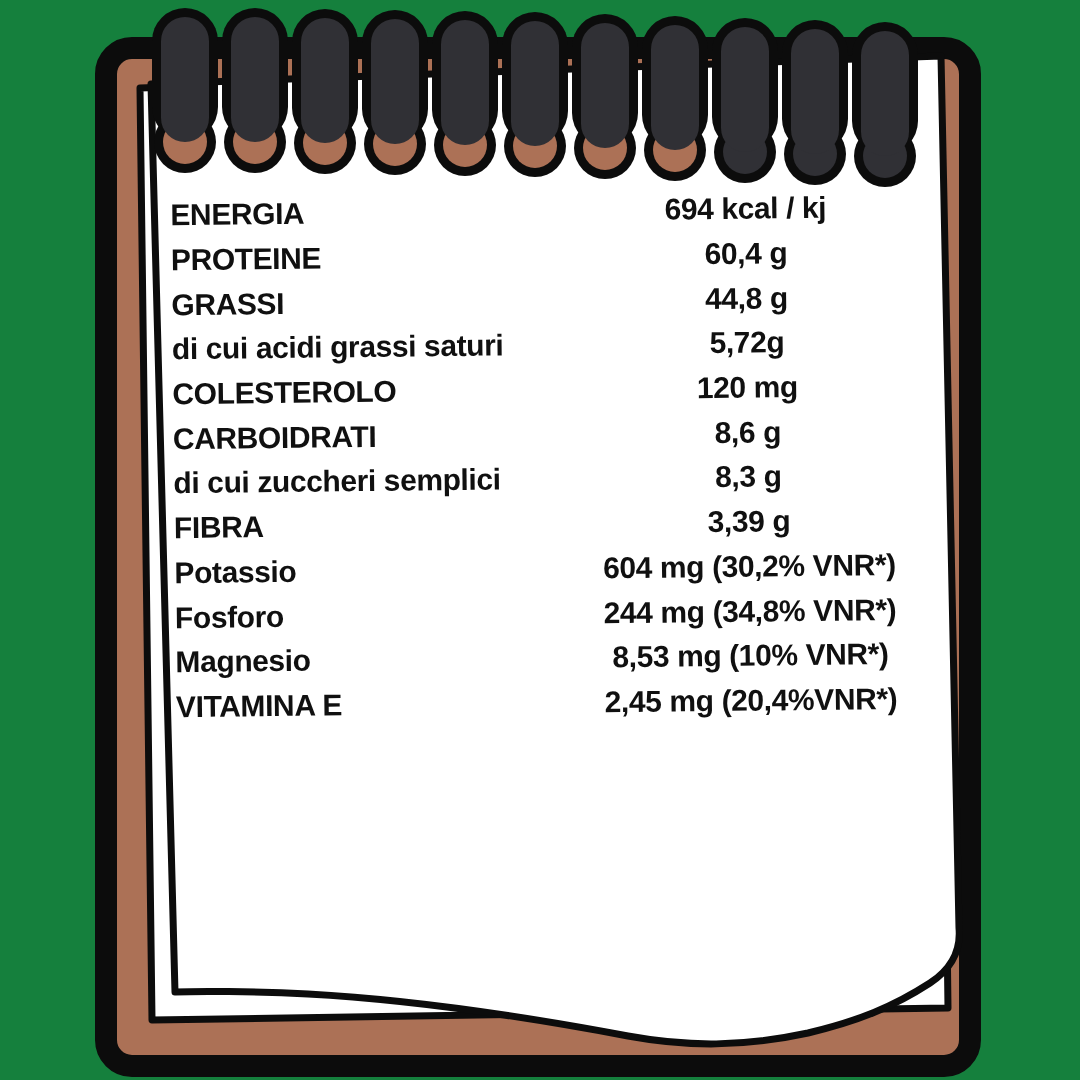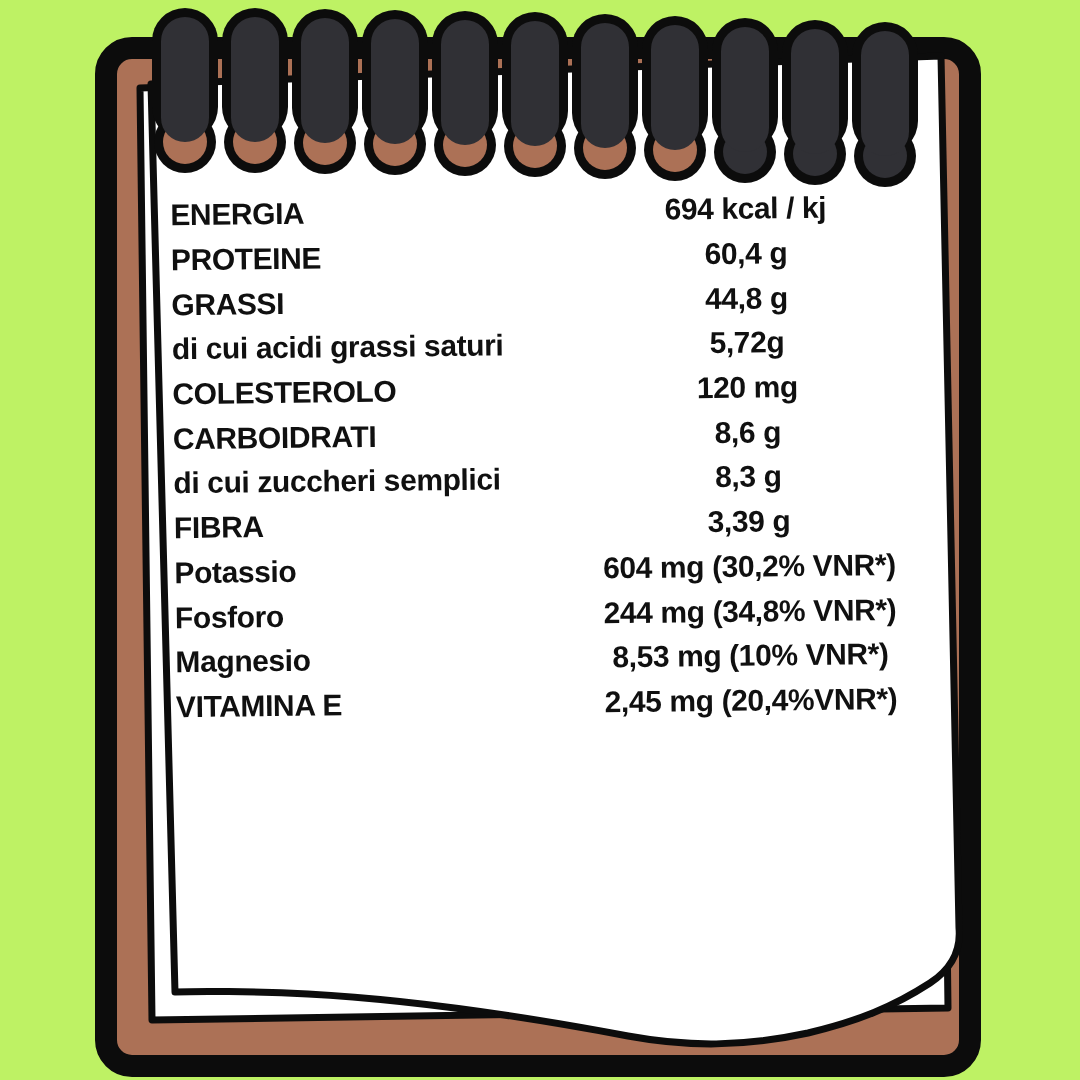--- a/index.html
+++ b/index.html
@@ -7,21 +7,21 @@
     --ring:#303035;
     --ol:#0c0c0c;
     --paper:#ffffff;
     --ink:#101010;
   }
   html,body{margin:0;padding:0;background:#ffffff;}
   .stage{
     position:relative;
     width:1080px;height:1080px;
     overflow:hidden;
-    background:#bef264;
+    background:#15803d;
     font-family:"Liberation Sans", sans-serif;
   }
   .artwork{position:absolute;inset:0;width:1080px;height:1080px;}
   .ol{fill:var(--ol);}
   .brown{fill:var(--board);}
   .gray{fill:var(--ring);}
 
   .rows{
     position:absolute;left:0;top:189px;right:0;
     display:flex;flex-direction:column;

